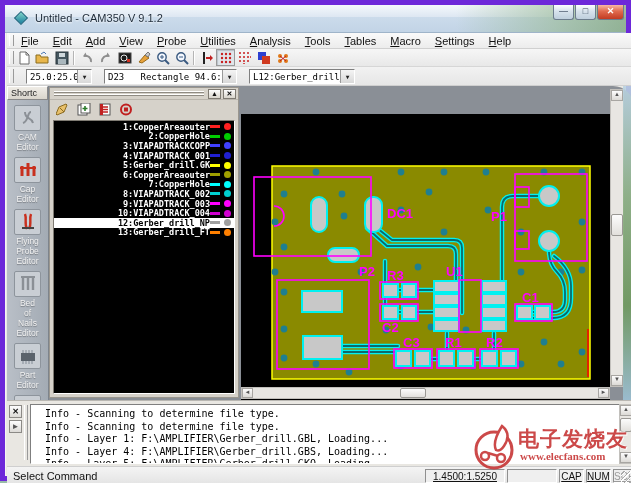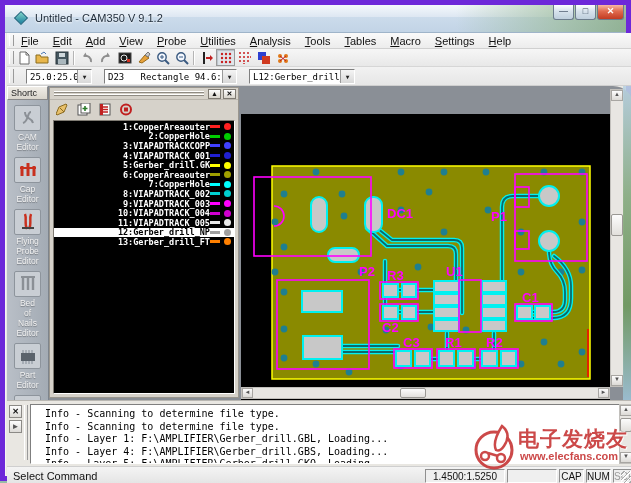--- a/index.html
+++ b/index.html
@@ -122,32 +122,32 @@
     border:1px solid; border-color:#7f7f7f #fff #fff #7f7f7f; overflow:hidden;
     font-family:"DejaVu Sans Mono",monospace; font-size:10px; line-height:12.5px;
     color:#000; padding:3px 0 0 14px; white-space:pre; }
   .logscroll { position:absolute; left:612px; top:3px; width:14px; height:60px; background:#e8e6e2; border:1px solid #c2c0bc; }
 
   
   .statusbar { position:absolute; left:2px; top:461px; width:627px; height:18px;
     background:linear-gradient(#f4f4f4,#e4e4e4); border-top:1px solid #cfcfcf; font-size:11px; color:#111; }
   .st-cmd { position:absolute; left:6px; top:3px; }
   .st-box { position:absolute; top:2px; height:14px; border:1px solid; border-color:#8f8f8f #fff #fff #8f8f8f;
-    font-size:10px; text-align:center; line-height:13px; background:#efefef; }
+    font-size:10px; text-align:center; line-height:13px; background:#efefef;text-decoration:underline; }
   .st-coords { left:418px; width:80px; }
   .st-empty { left:500px; width:50px; }
   .st-cap { left:552px; width:25px; }
   .st-num { left:579px; width:25px; }
   .st-scrl { left:606px; width:22px; color:#9b9b9b; }
   .st-grip { position:absolute; right:1px; bottom:1px; width:12px; height:12px;
     background:repeating-linear-gradient(135deg,transparent 0 2px,#aaa 2px 3px,#fff 3px 4px); }
 
   
   .watermark { position:absolute; left:472px; top:416px; width:159px; height:58px; z-index:50;
-    pointer-events:none; opacity:.88; }
+    pointer-events:none; opacity:.88;font-family:Liberation Serif, serif; }
   .wm-brand { position:absolute; left:46px; top:9px; font-size:21px; font-weight:bold; color:#c53030;
     letter-spacing:1px; text-shadow:1px 1px 0 #fff,-1px -1px 0 #fff; white-space:nowrap; }
   .wm-site { position:absolute; left:48px; top:34px; font-size:11px; font-weight:bold; color:#c53030;
     text-shadow:1px 1px 0 #fff; white-space:nowrap; }
 
   svg { display:block; }
 </style>
 </head>
 <body>
 
@@ -487,27 +487,20 @@
         <div class="lrow">
             <span class="lname">9:VIAPADTRACK_003</span>
             <span class="lind" style="color: rgb(255, 0, 255);">
               <i class="dash"></i>
               <i class="dot"></i>
             </span>
           </div>
         <div class="lrow">
             <span class="lname">10:VIAPADTRACK_004</span>
             <span class="lind" style="color: rgb(208, 0, 208);">
-              <i class="dash"></i>
-              <i class="dot"></i>
-            </span>
-          </div>
-        <div class="lrow">
-            <span class="lname">11:VIAPADTRACK_005</span>
-            <span class="lind" style="color: rgb(232, 232, 232);">
               <i class="dash"></i>
               <i class="dot"></i>
             </span>
           </div>
         <div class="lrow selected">
             <span class="lname">12:Gerber_drill_NP</span>
             <span class="lind" style="color: rgb(160, 160, 160);">
               <i class="dash"></i>
               <i class="dot"></i>
             </span>

